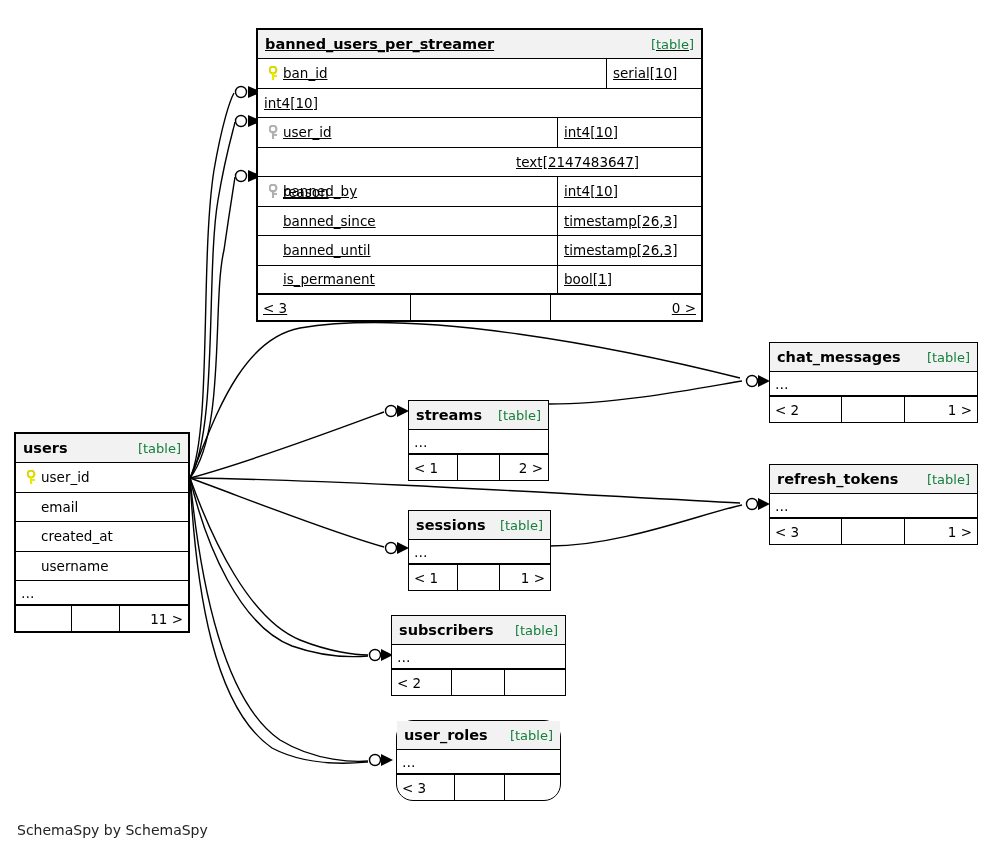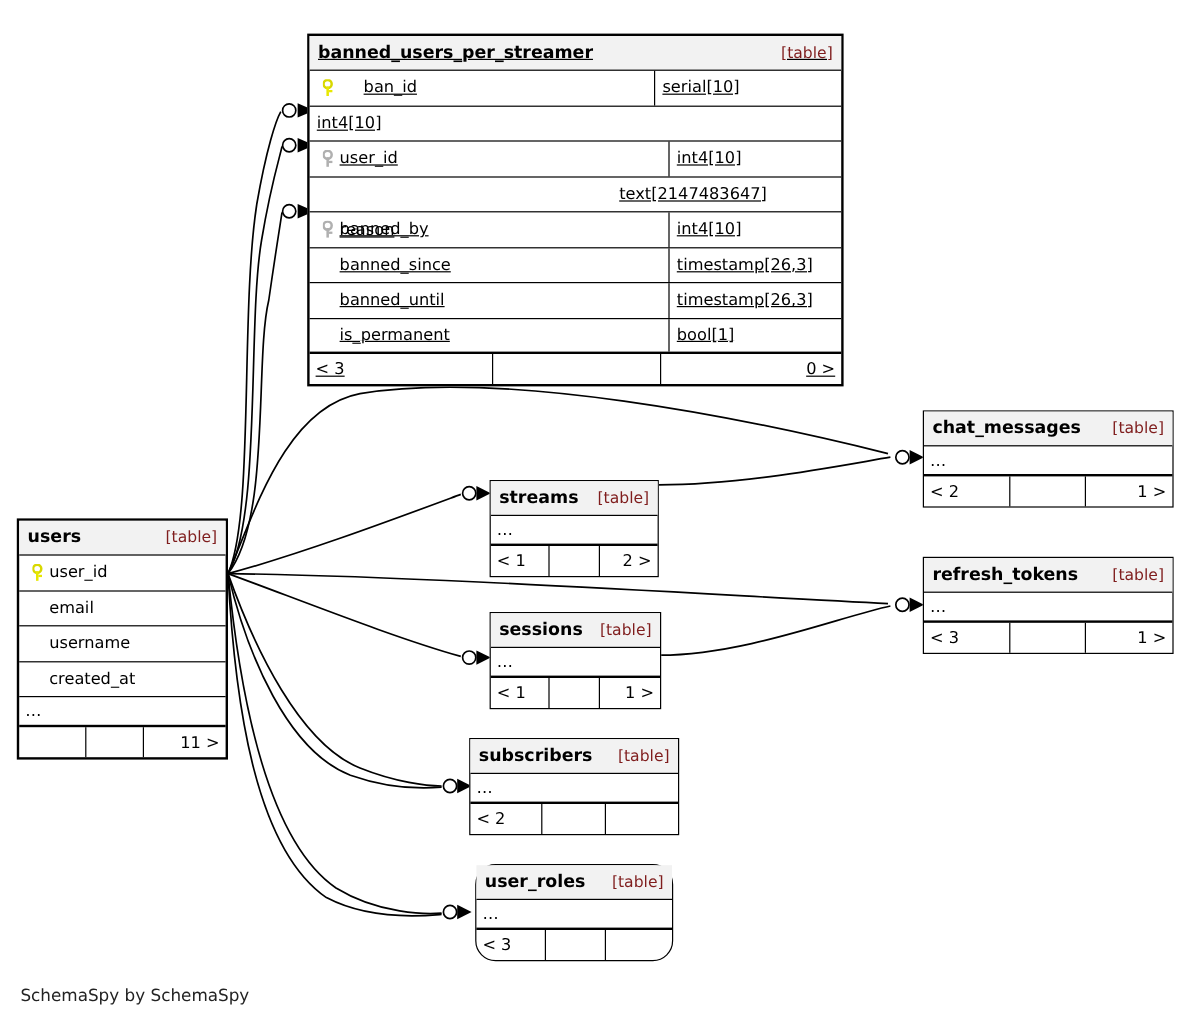--- a/index.html
+++ b/index.html
@@ -48,21 +48,21 @@
     height: 29px;
   }
   .tbl-name {
     font-weight: bold;
     font-size: 14.5px;
     color: #000;
     white-space: nowrap;
   }
   .tbl-tag {
     font-size: 13px;
-    color: #7f1d1d;
+    color: #15803d;
     white-space: nowrap;
     padding-left: 10px;
   }
   .col-row {
     display: flex;
     height: 29.5px;
     box-sizing: border-box;
     border-bottom: 1.3px solid #000;
   }
   .col-row:last-child { border-bottom: none; }
@@ -191,21 +191,21 @@
     </g>
   </svg>
 
   <div class="table-box" style="left:256px; top:28px; width:447px;text-decoration:underline;">
     <div class="tbl-header">
       <span class="tbl-name">banned_users_per_streamer</span>
       <span class="tbl-tag">[table]</span>
     </div>
 
     <div class="col-row">
-      <span class="col-name" style="width:288px;gap:20px;">
+      <span class="col-name" style="width:349px;">
         <span class="keyslot">
           <svg width="11" height="15" viewBox="0 0 11 15">
               <circle cx="4" cy="4" r="3.4" fill="none" stroke="#d8d800" stroke-width="2.1"></circle>
               <rect x="3" y="6" width="2.1" height="8" fill="#e8e800"></rect>
               <rect x="5" y="9" width="3" height="1.9" fill="#e8e800"></rect>
             </svg>
         </span>
         <span>ban_id</span>
       </span>
       <span class="col-type">serial[10]</span>
@@ -299,30 +299,30 @@
         </span>
         <span>user_id</span>
       </span>
     </div>
     <div class="col-row">
       <span class="col-name" style="flex:1; border-right:none;">
         <span class="keyslot"></span>
         <span>email</span>
       </span>
     </div>
-    <div class="col-row">
-      <span class="col-name" style="flex:1; border-right:none;">
-        <span class="keyslot"></span>
-        <span>username</span>
-      </span>
-    </div>
     <div class="col-row" style="border-bottom:1.3px solid #000;">
       <span class="col-name" style="flex:1; border-right:none;">
         <span class="keyslot"></span>
         <span>created_at</span>
+      </span>
+    </div>
+    <div class="col-row">
+      <span class="col-name" style="flex:1; border-right:none;">
+        <span class="keyslot"></span>
+        <span>username</span>
       </span>
     </div>
 
     <div class="ellipsis-row">…</div>
 
     <div class="footer-row">
       <span class="footer-cell fc-left" style="width:56px;"></span>
       <span class="footer-cell" style="width:48px;"></span>
       <span class="footer-cell fc-right" style="flex:1;">11 &gt;</span>
     </div>

